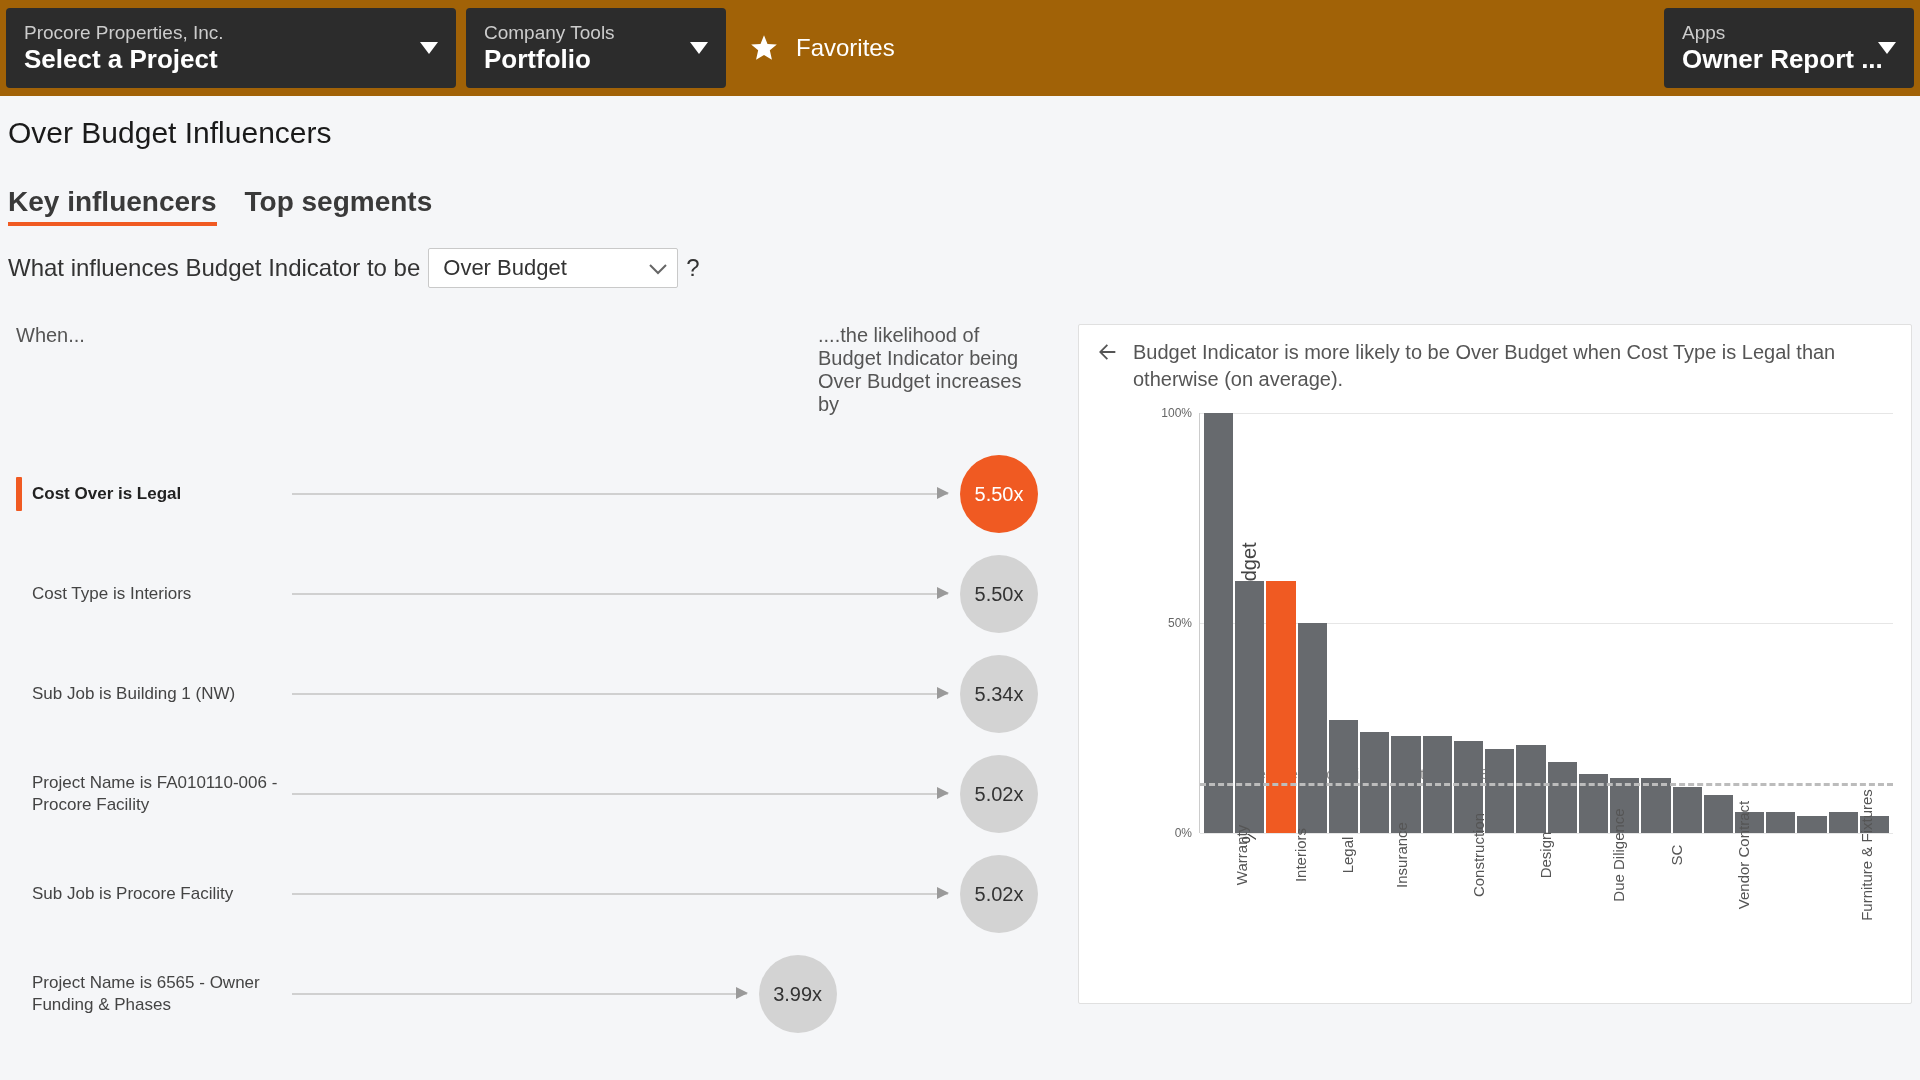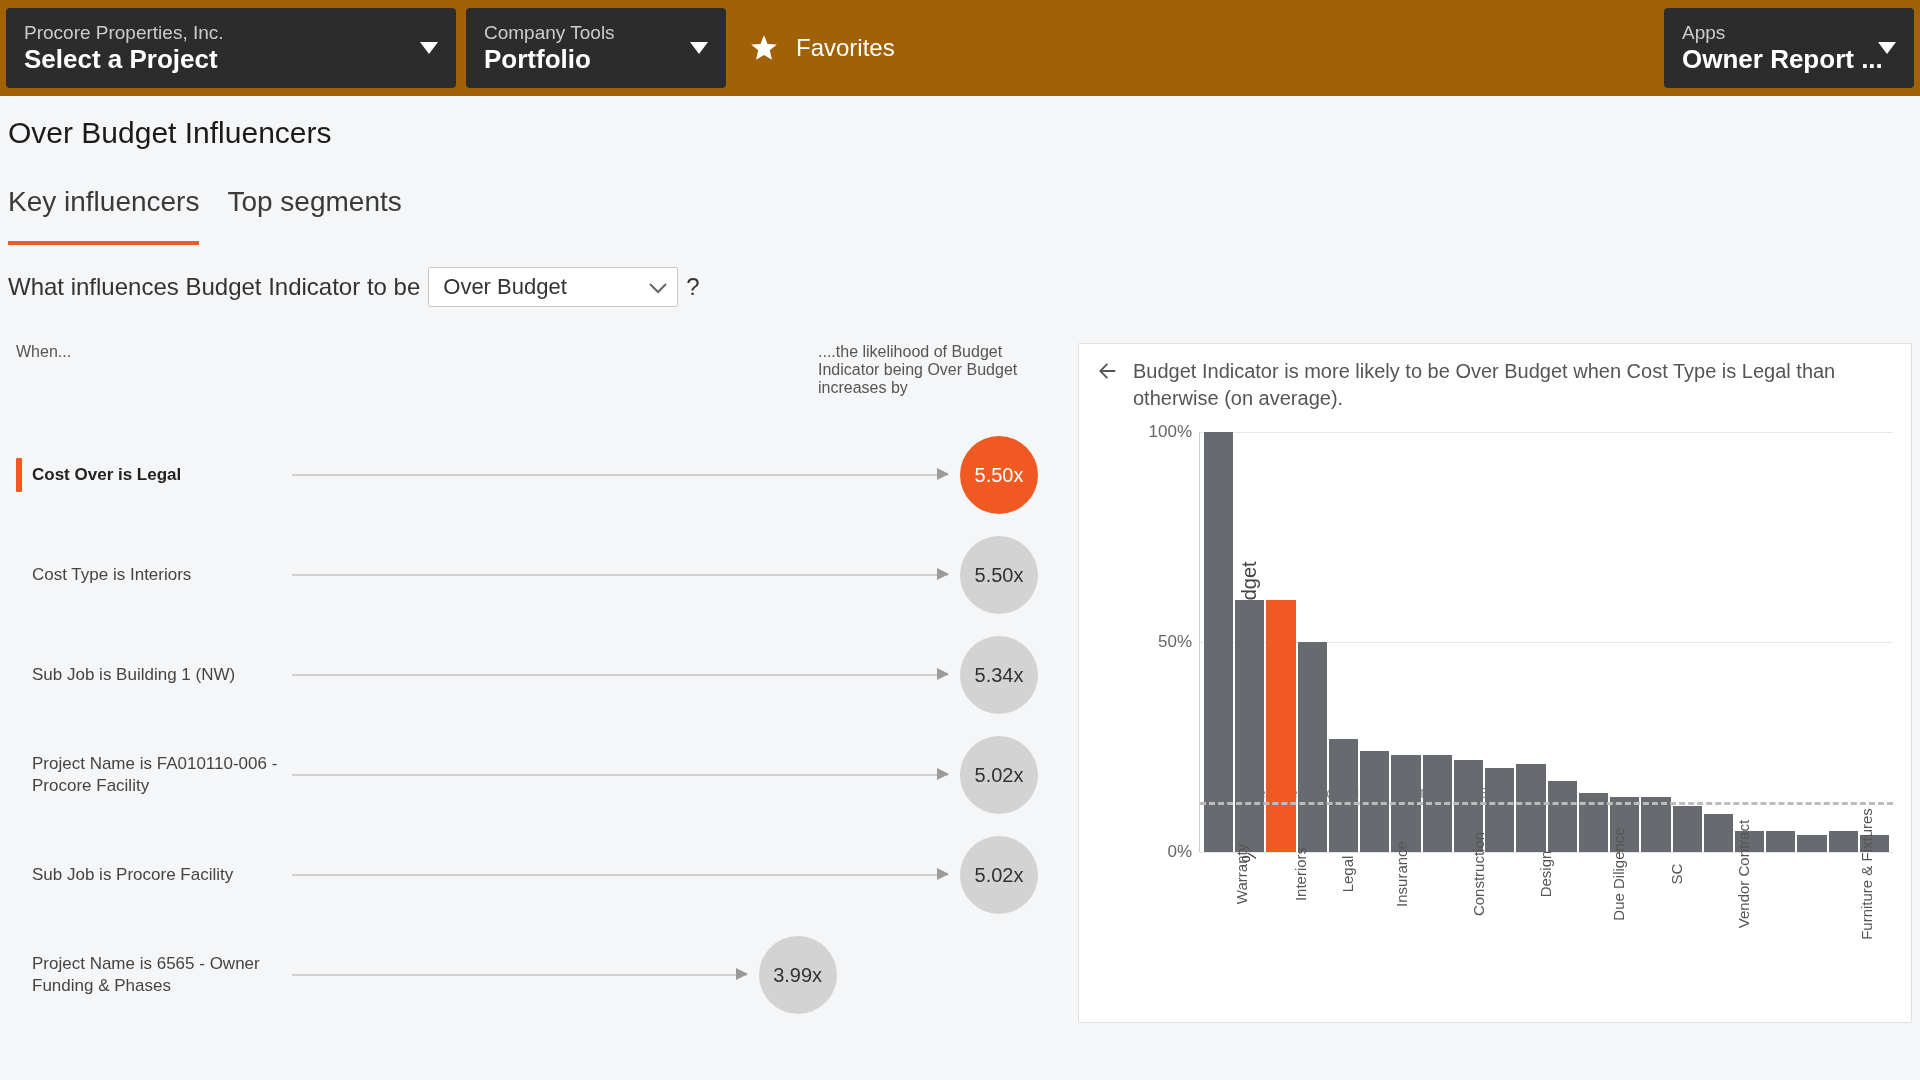--- a/index.html
+++ b/index.html
@@ -16,34 +16,34 @@
   .nav-drop.w3 { width:250px; }
   .favorites { display:flex; gap:18px; color:#fff; font-size:24px; margin-left:14px; }
   .spacer { flex:1; }
   .caret svg, .star svg { display:block; }
 
   
   .page { padding: 20px 8px 0 8px; }
   h1.page-title { font-size:30px; font-weight:400; color:#1a1a1a; }
 
   .tabs { display:flex; gap:28px; margin-top:36px; font-size:28px; color:#3a3a3a; }
-  .tab { padding-bottom:23px; cursor:pointer; font-weight:400; }
+  .tab { padding-bottom:4px; cursor:pointer; font-weight:700; }
   .tab.active { border-bottom:4px solid #f05a22; }
 
   .question-row { display:flex; align-items:center; gap:8px; margin-top:22px; font-size:24px; color:#333; }
   .dropdown { border:1px solid #c9c9c9; padding:6px 44px 6px 14px; font-size:22px; position:relative; border-radius:2px; background:#fff; min-width:250px; cursor:pointer; }
   .dropdown .chev { position:absolute; right:10px; top:50%; transform:translateY(-50%); }
 
   
   .main { display:flex; gap:40px; margin-top:36px; align-items:flex-start; }
   .left  { width:1030px; padding-left:8px; }
   .right { flex:1; background:#fff; border:1px solid #e0e0e0; border-radius:2px; padding:14px 18px 30px 18px; height:680px; position:relative; }
 
   
-  .lh { display:flex; font-size:16px; color:#555; margin-bottom:28px;gap:40px; }
+  .lh { display:flex; font-size:20px; color:#555; margin-bottom:28px;gap:40px; }
   .lh .lh-when { width:260px; }
   .lh .lh-like { margin-left:auto; width:220px; text-align:left; }
 
   
   .inf-row { display:flex; align-items:center; height:100px; position:relative; }
   .row-accent { width:6px; height:34px; background:#f05a22; margin-right:10px; border-radius:1px; visibility:hidden; }
   .inf-row.active .row-accent { visibility:visible; }
   .inf-label { width:260px; font-size:17px; color:#444; line-height:1.3; }
   .inf-row.active .inf-label { font-weight:600; color:#222; }
 
@@ -55,21 +55,21 @@
   .bubble.hot { background:#f05a22; color:#fff; }
 
   
   .insight-head { display:flex; gap:14px; align-items:flex-start; font-size:20px; color:#555; line-height:1.35; }
   .back-arrow { flex:none; cursor:pointer; padding-top:2px; }
 
   .chart-wrap { position:absolute; left:58px; right:18px; bottom:30px; top:88px; }
   .ylabel { position:absolute; left:-38px; top:50%; transform:translateY(-50%) rotate(-90deg); transform-origin:center; font-size:20px; color:#444; white-space:nowrap; }
   .plot { position:absolute; left:62px; right:0; top:0; bottom:140px; border-left:1px solid #ccc; }
   .grid-line { position:absolute; left:0; right:0; border-top:1px solid #e6e6e6; }
-  .ytick { position:absolute; right:100%; transform:translateY(-50%); padding-right:8px; font-size:17px; color:#666;text-align:center; }
+  .ytick { position:absolute; right:100%; transform:translateY(-50%); padding-right:8px; font-size:12px; color:#666;text-align:center; }
   .avg-line { position:absolute; left:0; right:0; border-top:3px dashed #bcbcbc; z-index:2; }
   .avg-label { position:absolute; font-size:14px; color:#8a8a8a; letter-spacing:1px; }
   .bars { position:absolute; left:0; right:0; bottom:0; top:0; display:flex; align-items:flex-end; gap:2px; padding:0 4px; }
   .bar { flex:1; background:#676a6e; position:relative; }
   .bar.hot { background:#f05a22; }
   .xticks { position:absolute; left:62px; right:0; bottom:0; top:calc(100% - 140px); display:flex; gap:2px; padding:0 4px; }
   .xt { flex:1; display:flex; justify-content:center; }
   .xt span { transform:rotate(-90deg) translateX(-6px); transform-origin:top center; font-size:15px; color:#555; white-space:nowrap; margin-top:16px; }
 </style>
 </head>

